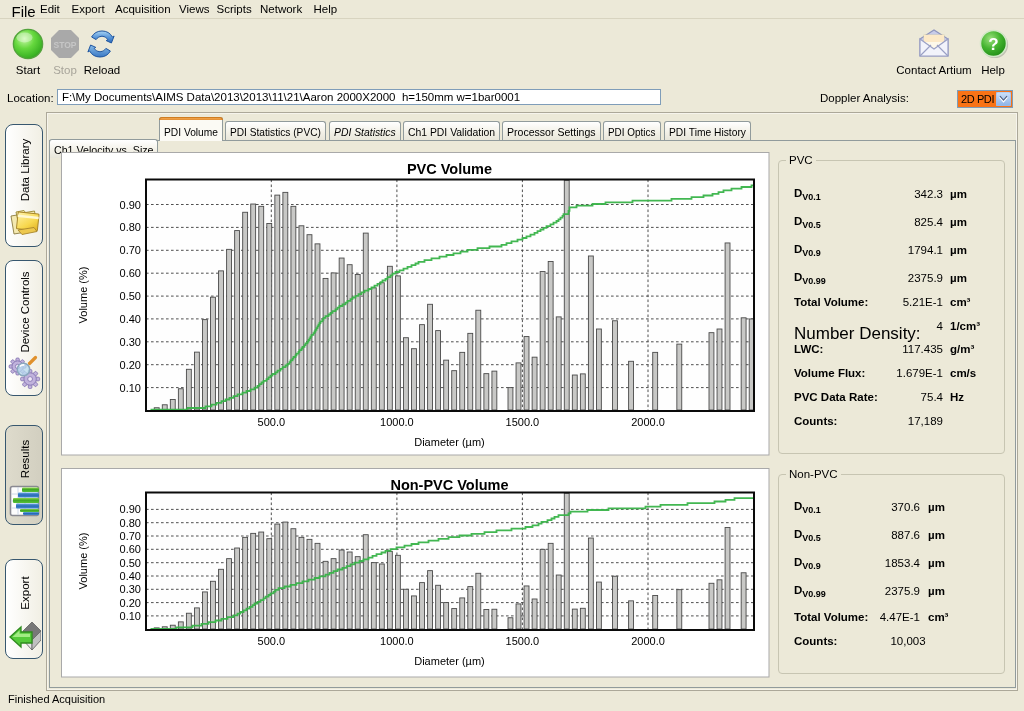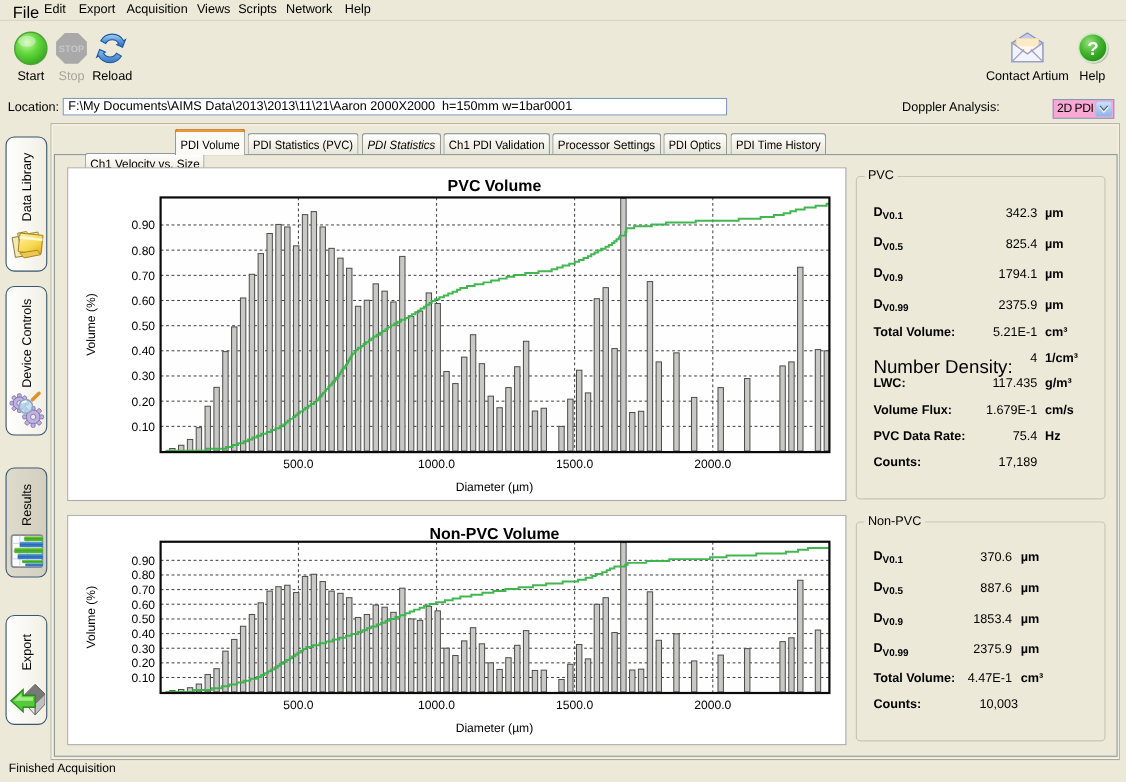--- a/index.html
+++ b/index.html
@@ -61,35 +61,35 @@
 </radialGradient>
     </defs>
 <circle cx="15.5" cy="15.5" r="13.4" fill="#9c9c94" opacity="0.55" transform="translate(1.2,1.2)"></circle>
 <circle cx="15.5" cy="15.5" r="13" fill="url(#gh)" stroke="#d2e8c8" stroke-width="1.6"></circle>
 <text x="15.5" y="22" font-family="Liberation Sans, sans-serif" font-size="17" font-weight="bold" fill="#ffffff" text-anchor="middle">?</text>
 </svg>
 <div style="position:absolute;left:963px;top:64px;width:60px;text-align:center;font-size:11.5px">Help</div>
 <div style="position:absolute;left:7px;top:92px;font-size:11.5px">Location:</div>
 <div style="position:absolute;left:57px;top:89px;width:604px;height:16px;background:#ffffff;border:1px solid #7f9db9;font-size:11.5px;padding-top:1px;padding-left:4px;white-space:nowrap;overflow:hidden">F:\My Documents\AIMS Data\2013\2013\11\21\Aaron 2000X2000&nbsp; h=150mm w=1bar0001</div>
 <div style="position:absolute;left:820px;top:92px;width:134px;text-align:left;font-size:11.5px">Doppler Analysis:</div>
-<div style="position:absolute;left:957px;top:90px;width:56px;height:18px;background:#f9a8d4;border:1px solid #7f9db9;font-size:11px;letter-spacing:-0.4px;padding-top:2px;padding-left:3px">2D PDI<svg width="15" height="14" style="position:absolute;right:1px;top:1px">
+<div style="position:absolute;left:957px;top:90px;width:56px;height:18px;background:#f97316;border:1px solid #7f9db9;font-size:11px;letter-spacing:-0.4px;padding-top:2px;padding-left:3px">2D PDI<svg width="15" height="14" style="position:absolute;right:1px;top:1px">
       <defs>
         <linearGradient id="cb" x1="0" y1="0" x2="0" y2="1">
           <stop offset="0%" stop-color="#cfe2fa"></stop>
           <stop offset="100%" stop-color="#8bb3e8"></stop>
         </linearGradient>
       </defs>
       <rect x="0" y="0" width="15" height="14" rx="2" fill="url(#cb)" stroke="#9ebdea" stroke-width="1"></rect>
       <path d="M4 5 L7.5 9 L11 5" stroke="#ffffff" stroke-width="2.2" fill="none"></path>
       <path d="M4 4.2 L7.5 8.2 L11 4.2" stroke="#4d6185" stroke-width="1.2" fill="none"></path>
     </svg></div>
 <div style="position:absolute;left:45.5px;top:112px;width:972.5px;height:579px;border:1px solid #aca899;background:#ece9d8"></div>
 <div style="position:absolute;left:46.5px;top:113px;width:970.5px;height:577px;border:1px solid #f6f4ec;background:#ece9d8"></div>
 <div style="position:absolute;left:48.5px;top:140px;width:967px;height:548px;background:#ece9d8;border:1.5px solid #919b9c;border-top:1px solid #919b9c"></div>
-<div style="position:absolute;left:48.5px;top:139px;width:109.5px;height:19px;background:linear-gradient(180deg,#ffffff,#f2f0e6 60%,#e8e6da);border:1px solid #919b9c;border-bottom:none;border-radius:3px 3px 0 0;margin-left:28px;">
+<div style="position:absolute;left:48.5px;top:139px;width:109.5px;height:19px;background:linear-gradient(180deg,#ffffff,#f2f0e6 60%,#e8e6da);border:1px solid #919b9c;border-bottom:none;border-radius:3px 3px 0 0;">
     <div style="position:absolute;left:0;top:4px;width:100%;text-align:center;font-size:11px;white-space:nowrap;transform:scaleX(0.969);color:#000">Ch1 Velocity vs. Size</div>
   </div>
 <div style="position:absolute;left:159.0px;top:117px;width:64.0px;height:24px;background:#fbfaf4;border:1px solid #919b9c;border-bottom:none;border-radius:3px 3px 0 0;z-index:5">
     <div style="position:absolute;left:-1px;top:-1px;width:64.0px;height:3px;background:linear-gradient(180deg,#f2a64e,#e18c31);border-radius:3px 3px 0 0;border:1px solid #cf7d22;border-bottom:none"></div>
     <div style="position:absolute;left:0;top:8px;width:100%;text-align:center;font-size:11px;white-space:nowrap;transform:scaleX(0.929);color:#000">PDI Volume</div>
   </div>
 <div style="position:absolute;left:225.3px;top:121px;width:100.89999999999998px;height:19px;background:linear-gradient(180deg,#ffffff,#f2f0e6 60%,#e8e6da);border:1px solid #919b9c;border-bottom:none;border-radius:3px 3px 0 0;">
     <div style="position:absolute;left:0;top:4px;width:100%;text-align:center;font-size:11px;white-space:nowrap;transform:scaleX(0.924);color:#000">PDI Statistics (PVC)</div>
   </div>
 <div style="position:absolute;left:329.0px;top:121px;width:71.69999999999999px;height:19px;background:linear-gradient(180deg,#ffffff,#f2f0e6 60%,#e8e6da);border:1px solid #919b9c;border-bottom:none;border-radius:3px 3px 0 0;font-style:italic;">

